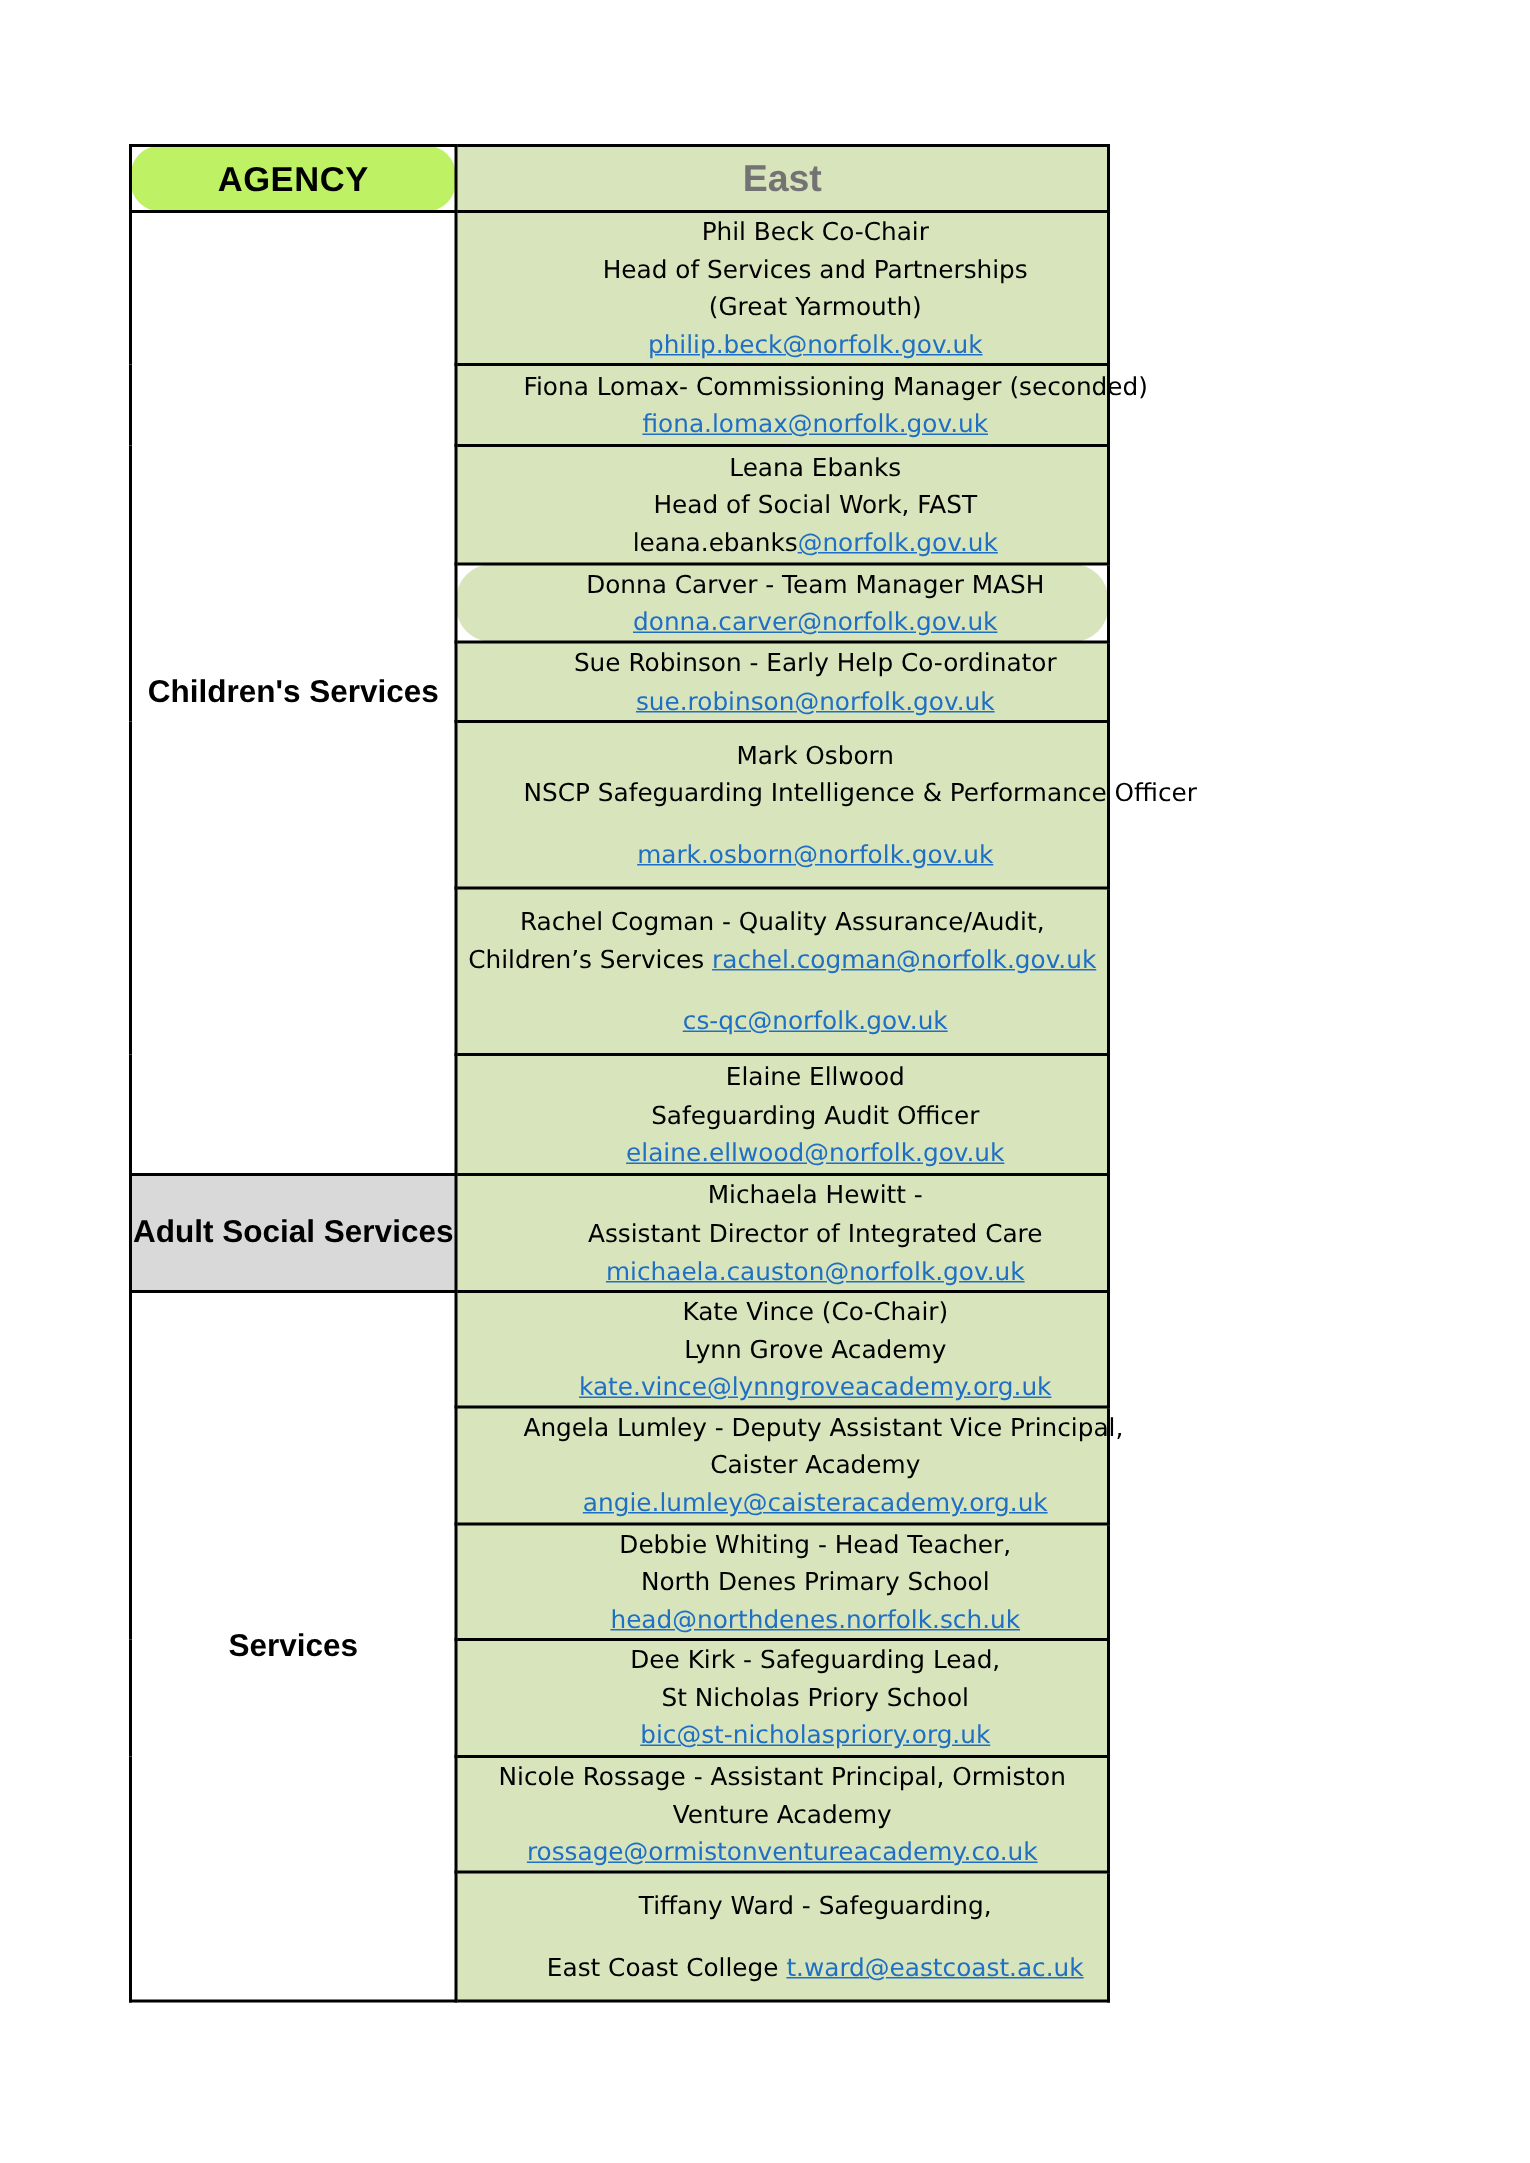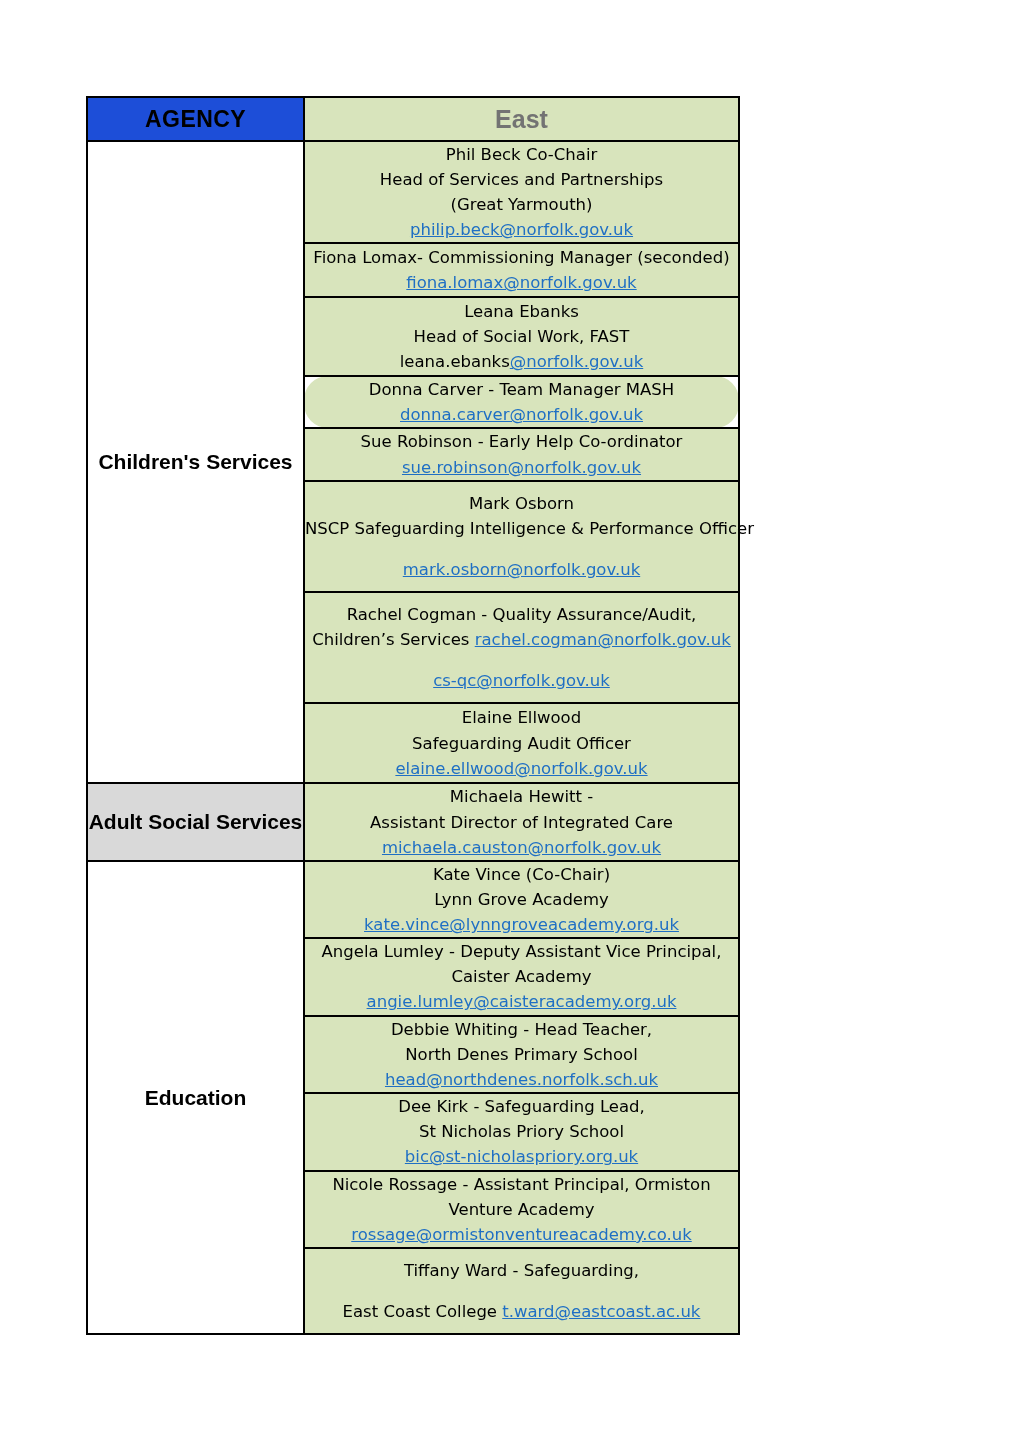--- a/index.html
+++ b/index.html
@@ -32,28 +32,29 @@
   col.east-col   { width: 435px; }
 
   .contact-table td {
     border: 2.5px solid #000000;
     vertical-align: middle;
     padding: 0;
   }
 
   
   .hdr-agency {
-    background: #1d4ed8;
+    background: #bef264;
     text-align: center;
     font-weight: bold;
     font-size: 23px;
     font-family: "Liberation Sans", sans-serif;
     letter-spacing: 0.4px;
     height: 42px;
     color: #000;
+    border-radius: 20px;
   }
   .hdr-east {
     background: #d8e4bc;
     text-align: center;
     font-weight: bold;
     font-size: 25px;
     font-family: "Liberation Sans", sans-serif;
     height: 42px;
     color: #737373;
   }
@@ -73,21 +74,21 @@
   
   .contact {
     background: #d8e4bc;
     text-align: center;
     font-size: 16.5px;
     line-height: 1.52;
     font-family: "DejaVu Sans", sans-serif;
     color: #000000;
     padding: 4px 5px;
   }
-  .contact .ln { display: block; white-space: nowrap; }
+  .contact .ln { display: block; white-space: nowrap; padding-left: 44px; }
   .contact .wrapln { display: block; }
   .contact .pad-top { padding-top: 9px; }
   .contact .pad-bot { padding-bottom: 9px; margin-top: 16px; }
 
   a.mail {
     color: #1f6fc4;
     text-decoration: underline;
     cursor: pointer;
     text-align: right;
   }
@@ -190,21 +191,21 @@
       <tr>
         <td class="agency-label grey" rowspan="1">Adult Social Services</td>
         <td class="contact h-michaela">
           <span class="ln">Michaela Hewitt -</span>
           <span class="ln">Assistant Director of Integrated Care</span>
           <span class="ln"><a class="mail" href="#">michaela.causton@norfolk.gov.uk</a></span>
         </td>
       </tr>
 
       <tr>
-        <td class="agency-label white" rowspan="6">Education</td>
+        <td class="agency-label white" rowspan="6">Services</td>
         <td class="contact h-kate">
           <span class="ln">Kate Vince (Co-Chair)</span>
           <span class="ln">Lynn Grove Academy</span>
           <span class="ln"><a class="mail" href="#">kate.vince@lynngroveacademy.org.uk</a></span>
         </td>
       </tr>
 
       <tr>
         <td class="contact h-angela">
           <span class="ln">Angela Lumley - Deputy Assistant Vice Principal,</span>

